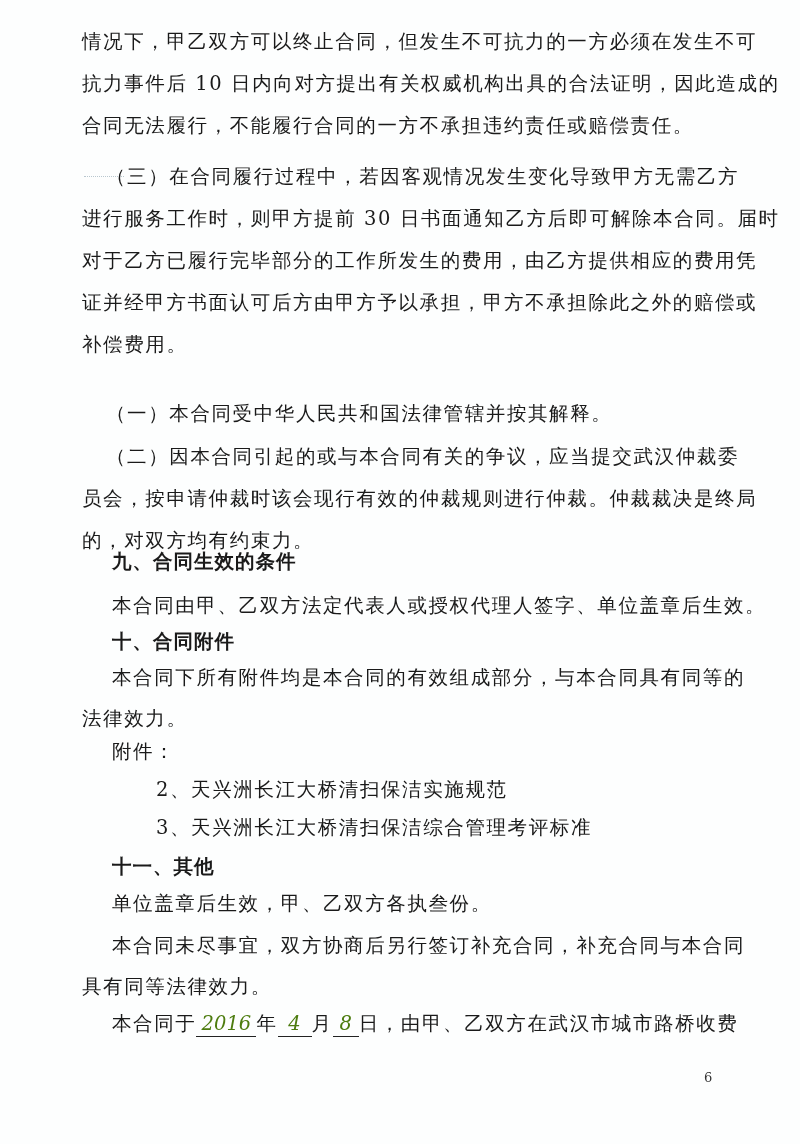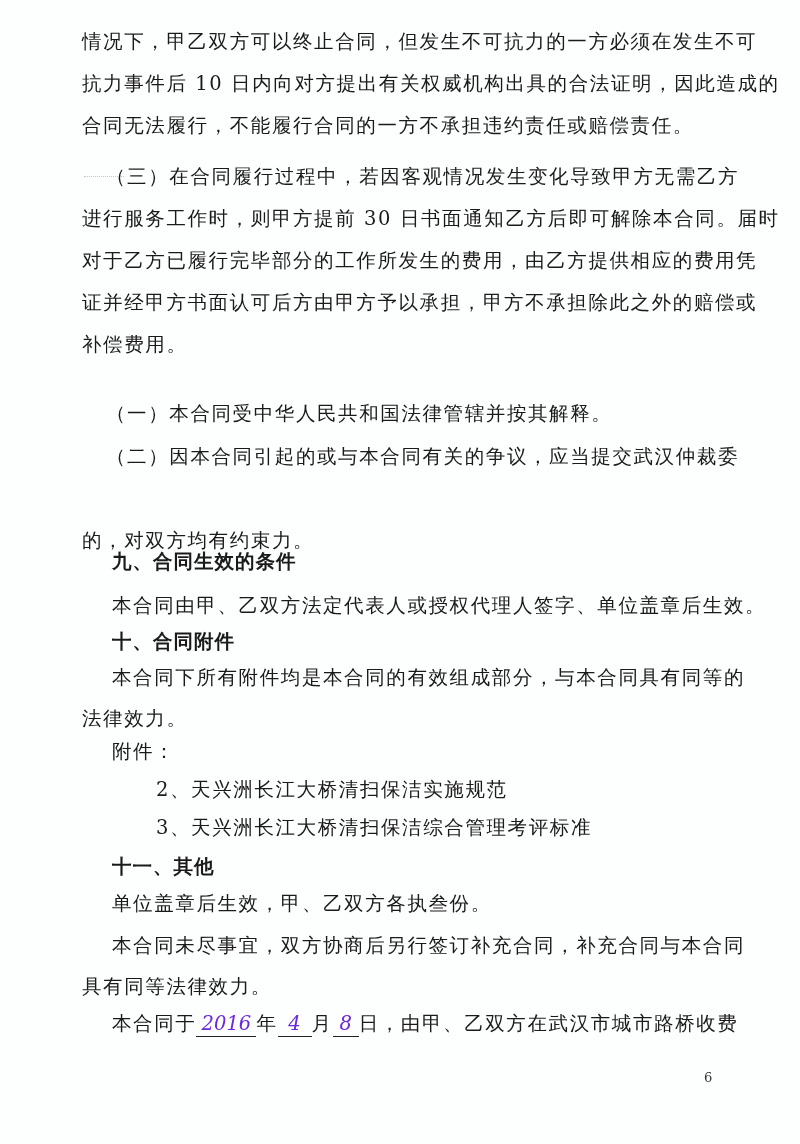--- a/index.html
+++ b/index.html
@@ -36,21 +36,21 @@
       font-weight: bold;
       letter-spacing: 1px;
     }
     .attach-sub { left: 156px; }
     .handwrite {
       font-family: "DejaVu Serif", serif;
       font-style: italic;
       display: inline-block;
       border-bottom: 1.5px solid #222;
       text-align: center;
-      color: #6d28d9;
+      color: #4d7c0f;
       letter-spacing: 0;
     }
     .page-number {
       position: absolute;
       left: 704px;
       top: 1070px;
       font-size: 13px;
       color: #333;
       font-family: "DejaVu Serif", serif;
     }
@@ -74,20 +74,21 @@
   <div class="line" style="left:106px; top:165px">（三）在合同履行过程中，若因客观情况发生变化导致甲方无需乙方</div>
 
   <div class="line flush" style="top:114px">合同无法履行，不能履行合同的一方不承担违约责任或赔偿责任。</div>
   <div class="line flush" style="top:207px">进行服务工作时，则甲方提前 30 日书面通知乙方后即可解除本合同。届时</div>
   <div class="line flush" style="top:249px">对于乙方已履行完毕部分的工作所发生的费用，由乙方提供相应的费用凭</div>
   <div class="line flush" style="top:291px">证并经甲方书面认可后方由甲方予以承担，甲方不承担除此之外的赔偿或</div>
   <div class="line flush" style="top:333px">补偿费用。</div>
 
   <div class="line" style="left:106px; top:402px">（一）本合同受中华人民共和国法律管辖并按其解释。</div>
   <div class="line" style="left:106px; top:445px">（二）因本合同引起的或与本合同有关的争议，应当提交武汉仲裁委</div>
+  <div class="line flush" style="top:487px">员会，按申请仲裁时该会现行有效的仲裁规则进行仲裁。仲裁裁决是终局</div>
   <div class="line flush" style="top:529px">的，对双方均有约束力。</div>
 
   <div class="line indent heading" style="top:550px">九、合同生效的条件</div>
   <div class="line indent" style="top:594px">本合同由甲、乙双方法定代表人或授权代理人签字、单位盖章后生效。</div>
 
   <div class="line indent heading" style="top:630px">十、合同附件</div>
   <div class="line indent" style="top:666px">本合同下所有附件均是本合同的有效组成部分，与本合同具有同等的</div>
   <div class="line flush" style="top:707px">法律效力。</div>
 
   <div class="line indent" style="top:740px">附件：</div>

